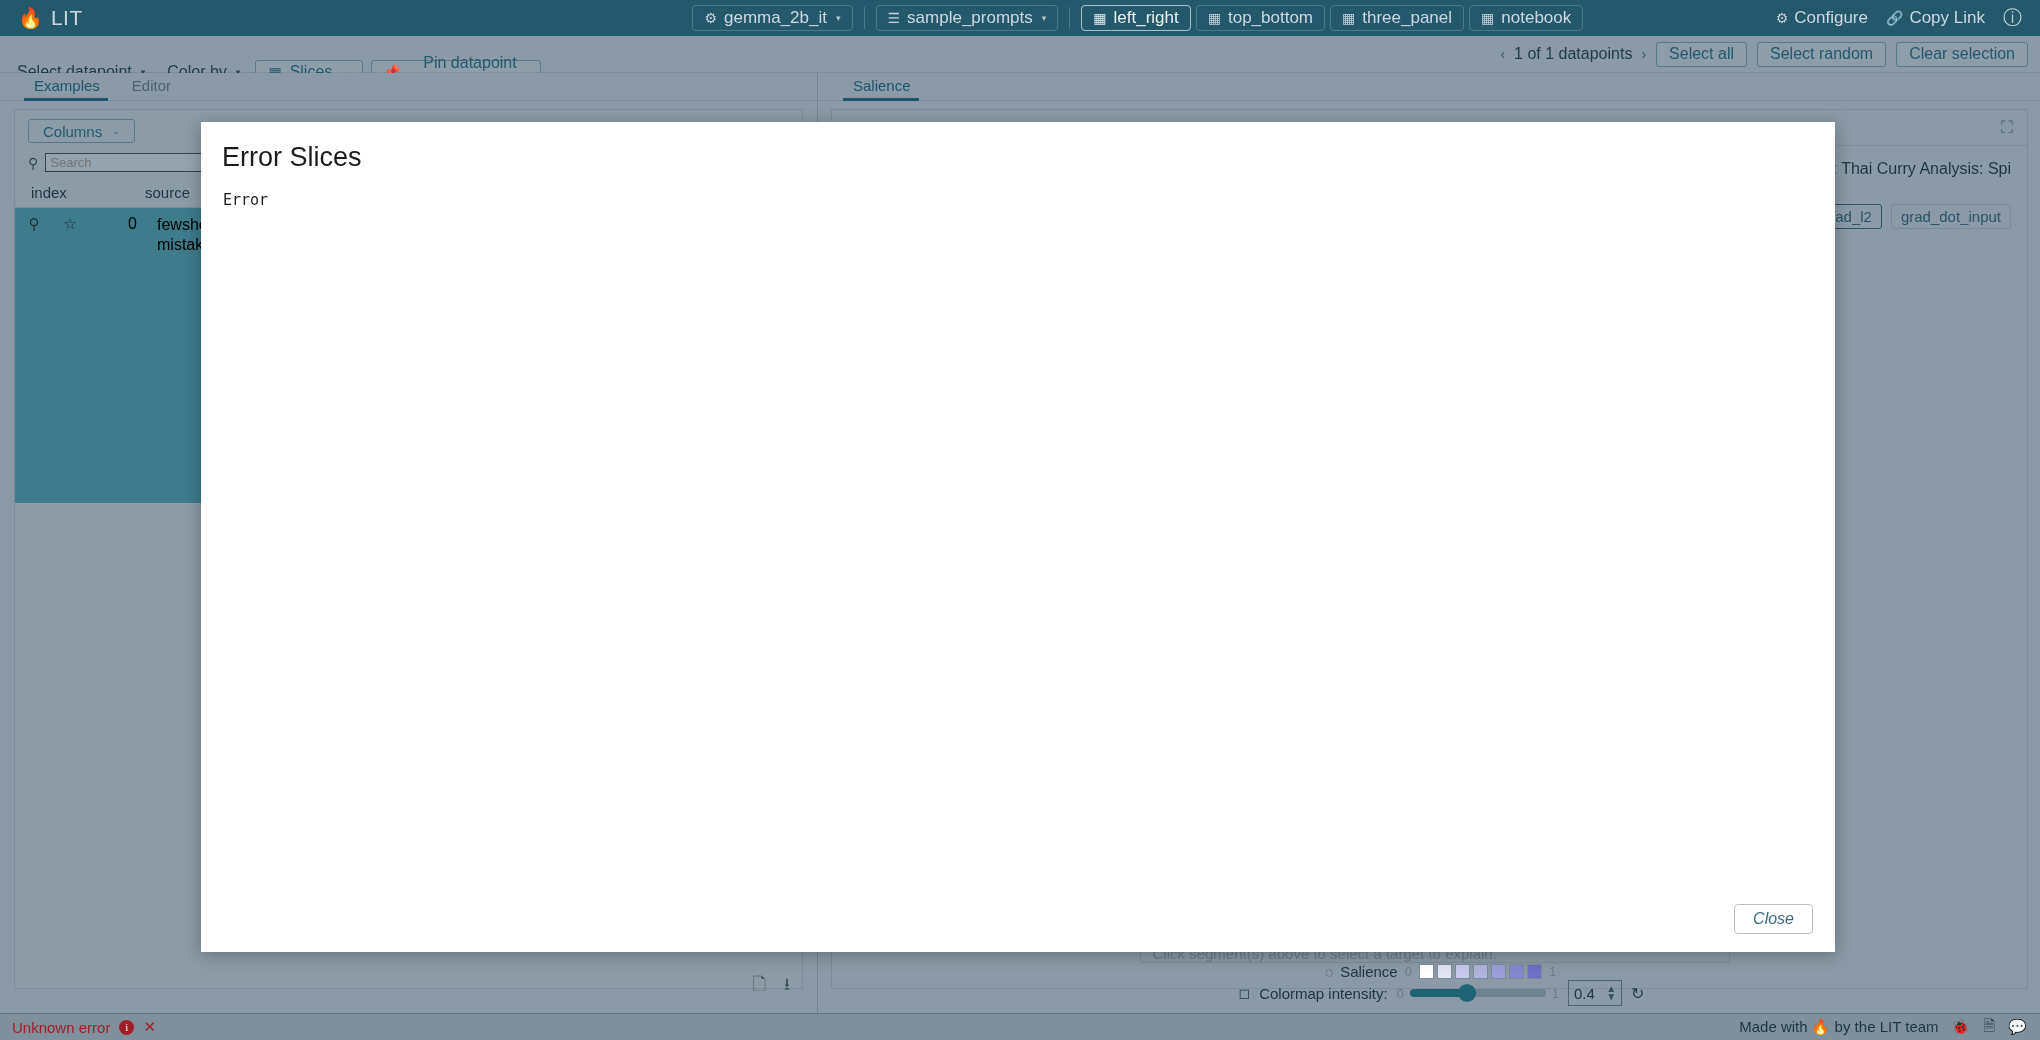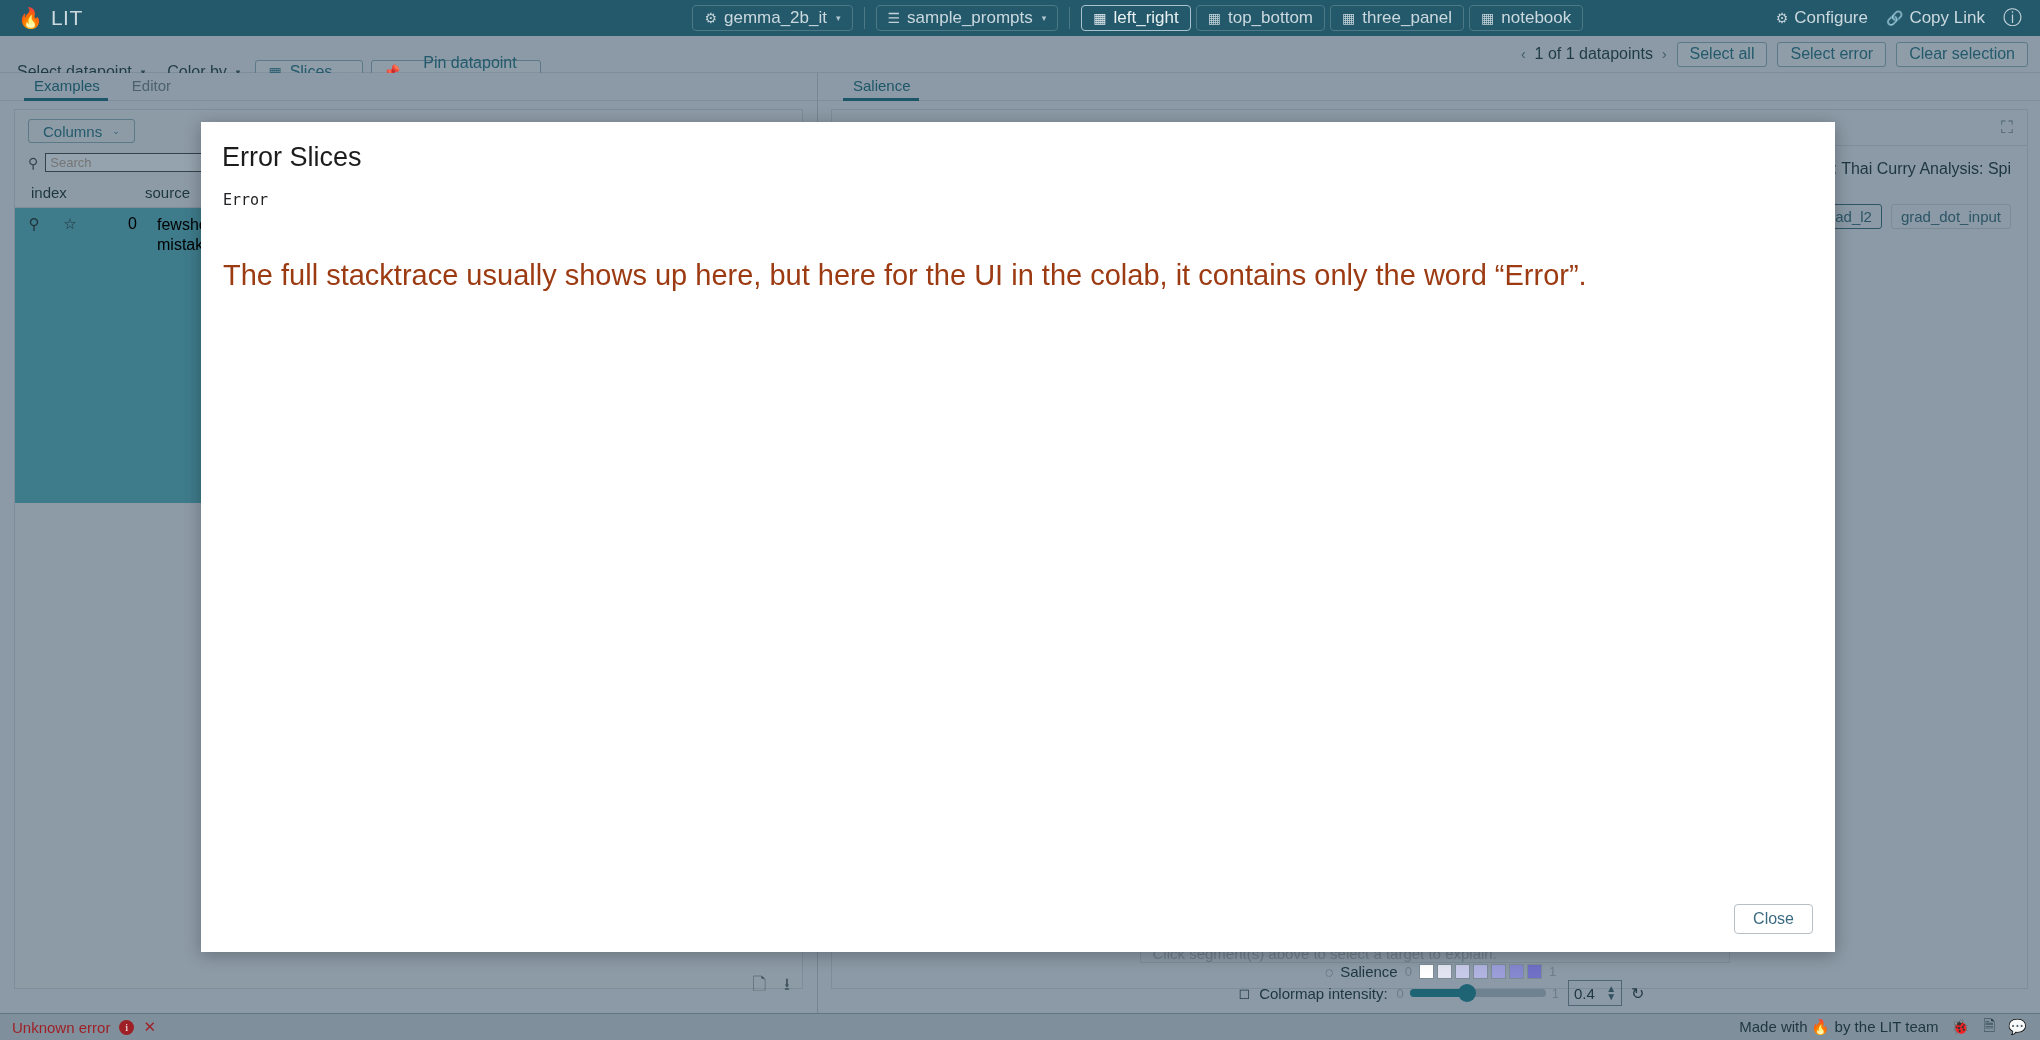--- a/index.html
+++ b/index.html
@@ -141,20 +141,21 @@
     padding: 18px 0 0 22px;
   }
   .modal-msg {
     font-size: 29px; color: #9c3a12; padding: 48px 0 0 22px; line-height: 1.3;
   }
   .modal-close-row { position: absolute; right: 22px; bottom: 18px; }
   .close-btn {
     border: 1px solid #b8bfc4; border-radius: 4px; background: #fff;
     height: 30px; padding: 0 18px; font-size: 16px; color: #3b6b82;
     font-family: "Liberation Sans", sans-serif;
+    font-style: italic;
   }
 
   
   #statusbar {
     position: absolute; left: 0; bottom: 0; width: 2040px; height: 27px;
     background: #7f909c; border-top: 1px solid #5f7783;
     display: flex; align-items: center;
   }
   .err-left { display: flex; align-items: center; gap: 9px; padding-left: 12px; font-size: 15px; color: #9e2026; }
   .err-dot {
@@ -240,21 +241,21 @@
       <span>Pin datapoint 0</span>
     </div>
   </div>
   <div class="tb-right">
     <div class="nav-count">
       <span class="nav-arrow">‹</span>
       <span>1 of 1 datapoints</span>
       <span class="nav-arrow">›</span>
     </div>
     <div class="tb-btn">Select all</div>
-    <div class="tb-btn">Select error</div>
+    <div class="tb-btn">Select random</div>
     <div class="tb-btn">Clear selection</div>
   </div>
 </div>
 
 <div id="left-panel">
   <div class="tabbar">
     <div class="tab active">Examples</div>
     <div class="tab">Editor</div>
   </div>
   <div class="panel-card">
@@ -335,21 +336,20 @@
         </div>
         <span class="glyph" style="font-size:16px">↻</span>
       </div>
     </div>
   </div>
 </div>
 
 <div id="modal">
   <div class="modal-title">Error Slices</div>
   <div class="modal-sub">Error</div>
-  <div class="modal-msg">The full stacktrace usually shows up here, but here for the UI in the colab, it contains only the word “Error”.</div>
   <div class="modal-close-row">
     <button class="close-btn">Close</button>
   </div>
 </div>
 
 <div id="statusbar">
   <div class="err-left">
     <span>Unknown error</span>
     <span class="err-dot">i</span>
     <span class="err-x">✕</span>

